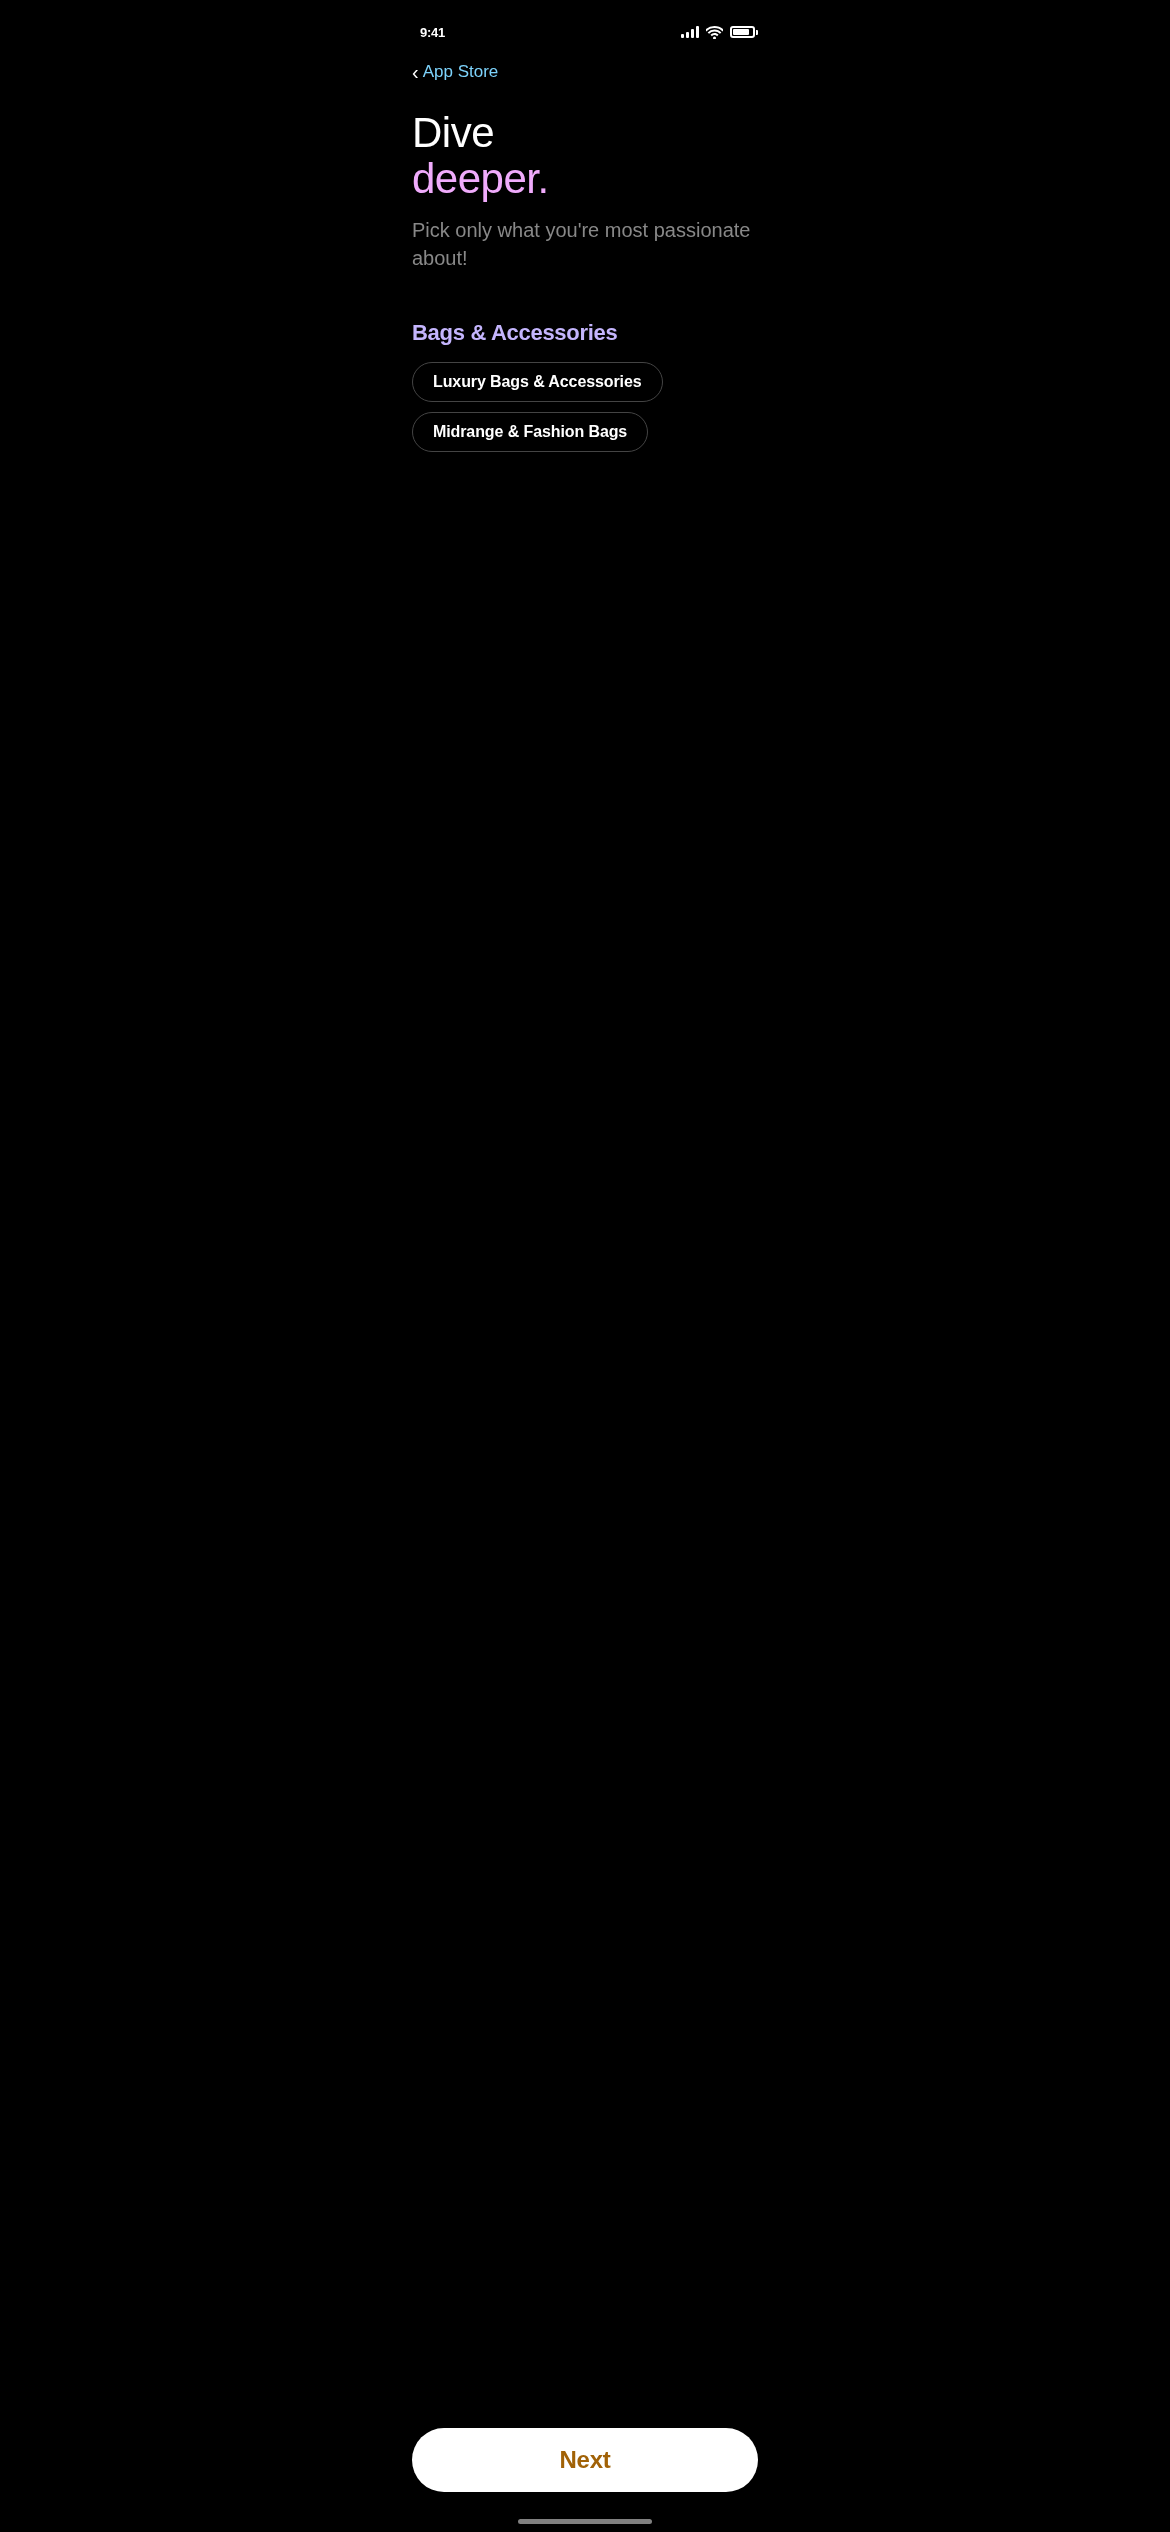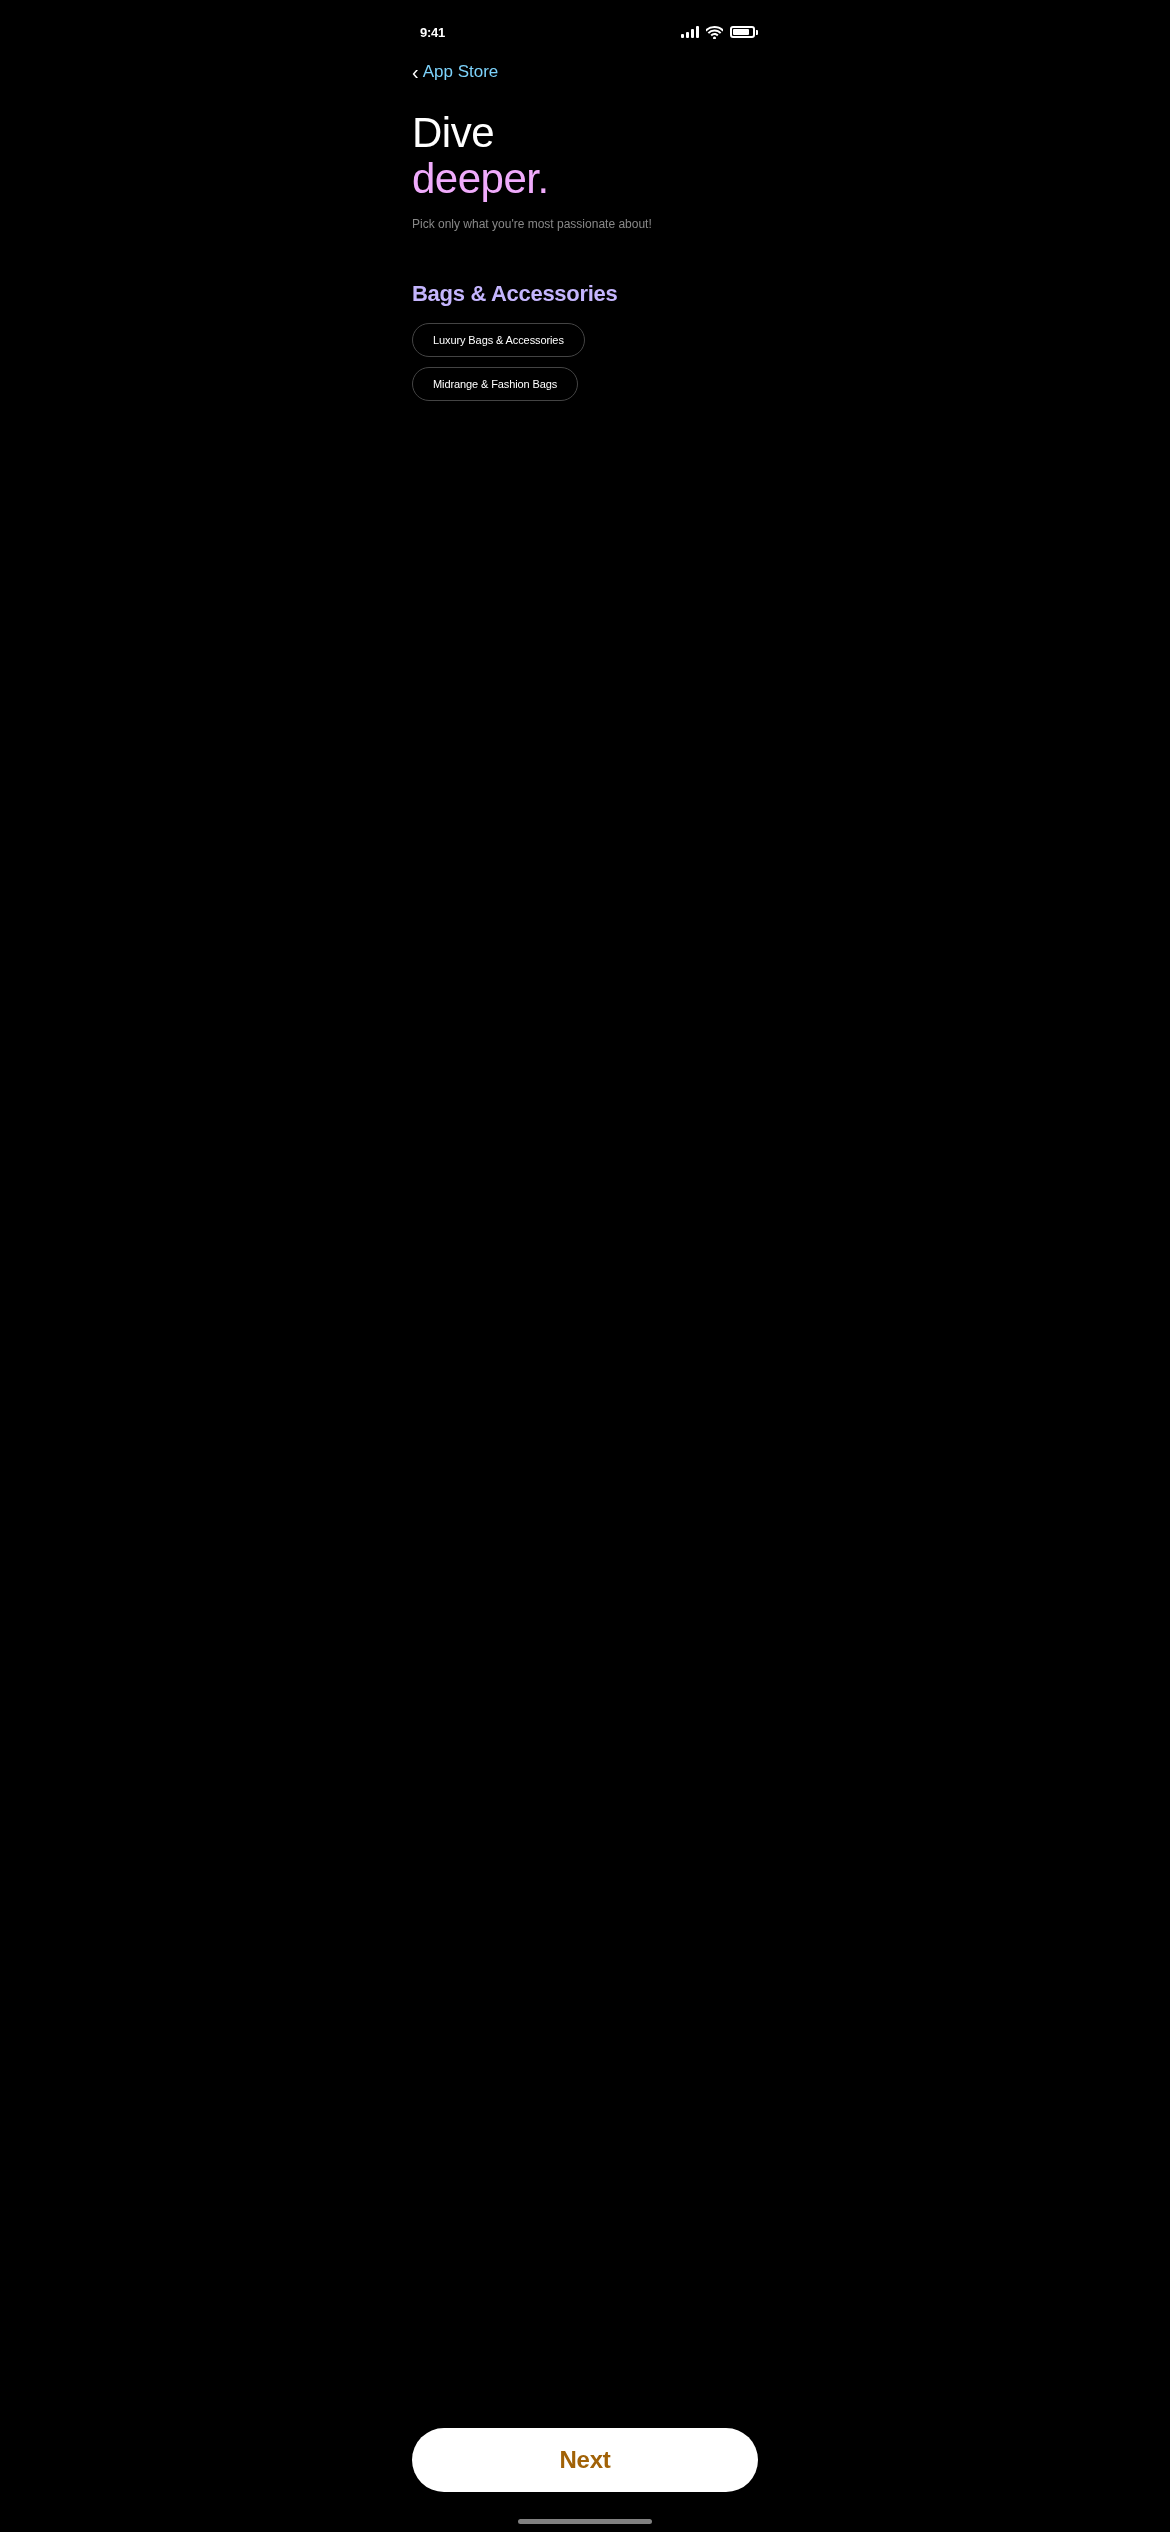--- a/index.html
+++ b/index.html
@@ -131,21 +131,21 @@
 
     .title-yellow {
       font-size: 42px;
       font-weight: 400;
       color: #f0abfc;
       line-height: 1.1;
       letter-spacing: -0.5px;
     }
 
     .subtitle {
-      font-size: 12px;
+      font-size: 20px;
       color: #888888;
       margin-top: 14px;
       line-height: 1.4;
     }
 
     
     .content {
       padding: 8px 22px 120px 22px;
     }
 
@@ -168,25 +168,25 @@
       gap: 10px;
     }
 
     .tag {
       display: inline-flex;
       align-items: center;
       justify-content: center;
       border: 1.5px solid #444444;
       border-radius: 50px;
       padding: 10px 20px;
-      font-size: 11px;
+      font-size: 16px;
       color: #ffffff;
       background: transparent;
       cursor: pointer;
-      font-weight: 400;
+      font-weight: 700;
       letter-spacing: -0.1px;
       transition: background 0.15s;
     }
 
     
     .next-button-container {
       position: fixed;
       bottom: 0;
       left: 50%;
       transform: translateX(-50%);

